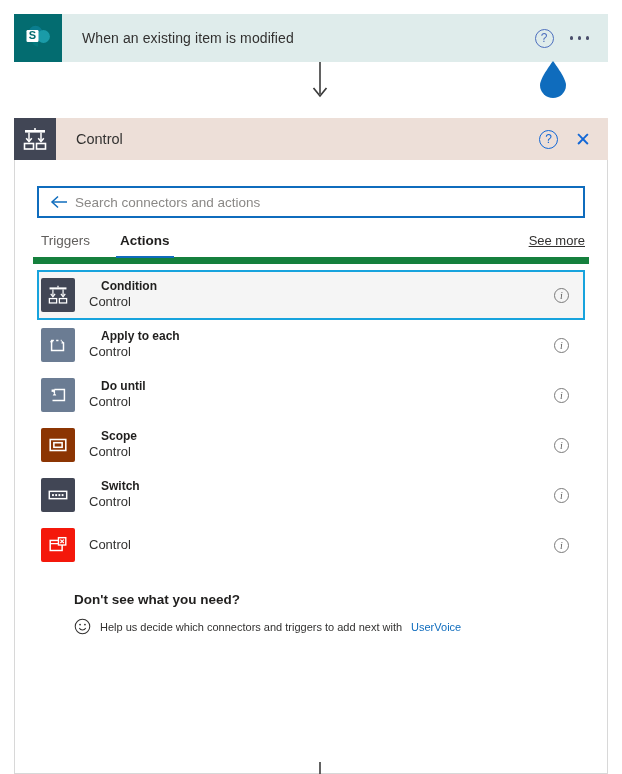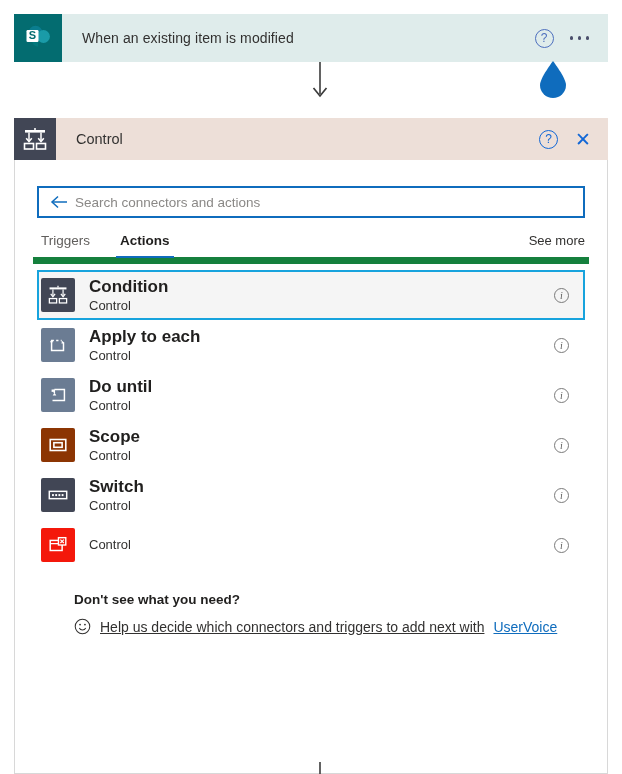--- a/index.html
+++ b/index.html
@@ -111,51 +111,51 @@
     font-size: 13.5px; padding: 0 4px 9px 4px; margin-right: 22px;
     color: #605e5c; cursor: pointer; position: relative;
   }
   .tab.active { color: #201f1e; font-weight: bold; }
   .tab.active::after {
     content: ""; position: absolute; left: 0; right: 0; bottom: -1px;
     height: 2.5px; background: #0f6cbd;
   }
   .see-more {
     margin-left: auto; font-size: 13px; color: #323130;
-    padding-bottom: 9px; cursor: pointer;
+    padding-bottom: 9px; cursor: pointer; text-decoration: underline;
   }
 
   
   .action-list { flex: 0 0 auto; padding-top: 6px; }
   .action-row {
     height: 50px; display: flex; align-items: center;
     padding: 0 6px 0 2px; cursor: pointer;
     border: 2px solid transparent;
   }
   .action-row.selected { background: #f5f5f5; border: 2px solid #17a3dd; }
   .action-icon {
     width: 34px; height: 34px; flex: 0 0 34px; border-radius: 2px;
     display: flex; align-items: center; justify-content: center;
   }
   .action-text { padding-left: 14px; flex: 1 1 auto; line-height: 1.28; }
-  .action-title { font-size: 17px; color: #201f1e; font-weight: bold; }
+  .action-title { font-size: 12px; color: #201f1e; font-weight: bold; margin-left: 12px; }
   .action-sub { font-size: 13px; color: #323130; }
   .info-circle {
     width: 15px; height: 15px; border-radius: 50%;
     border: 1px solid #7a7a7a; color: #5a5a5a;
     font-size: 10px; font-style: italic; font-family: "Liberation Serif", serif;
     display: flex; align-items: center; justify-content: center;
     flex: 0 0 15px; margin-right: 8px;
   }
 
   
   .footer { padding: 22px 6px 0 2px; margin-left: 35px; }
   .footer-title { font-size: 13.5px; color: #201f1e; font-weight: bold; margin-bottom: 11px; }
   .footer-line { display: flex; align-items: center; gap: 9px; }
-  .footer-text { font-size: 14px; color: #323130; text-decoration: underline; }
+  .footer-text { font-size: 11px; color: #323130; }
   .link { color: #0f6cbd; }
   svg { display: block; }
 </style>
 </head>
 <body>
 
 <div id="root">
 
   <div class="trigger-card">
     <div class="trigger-icon">

